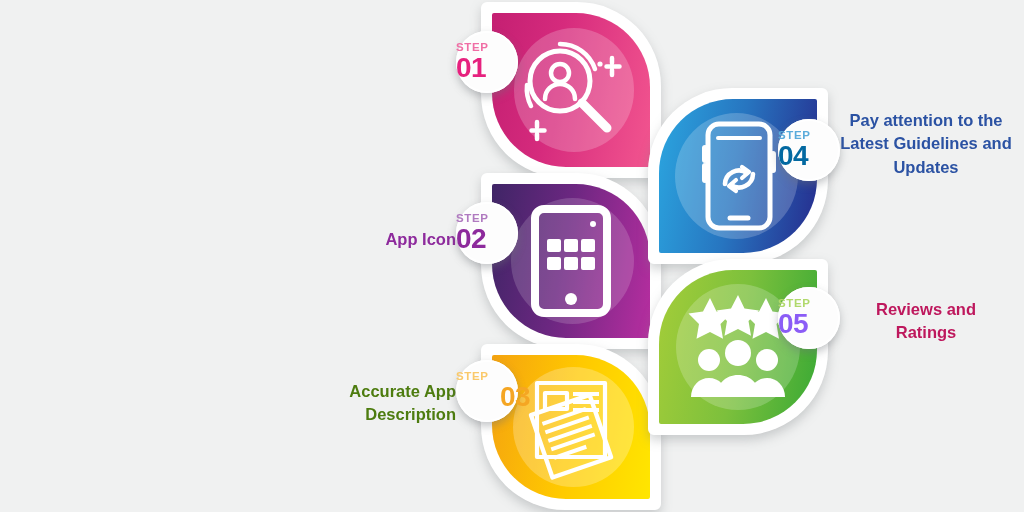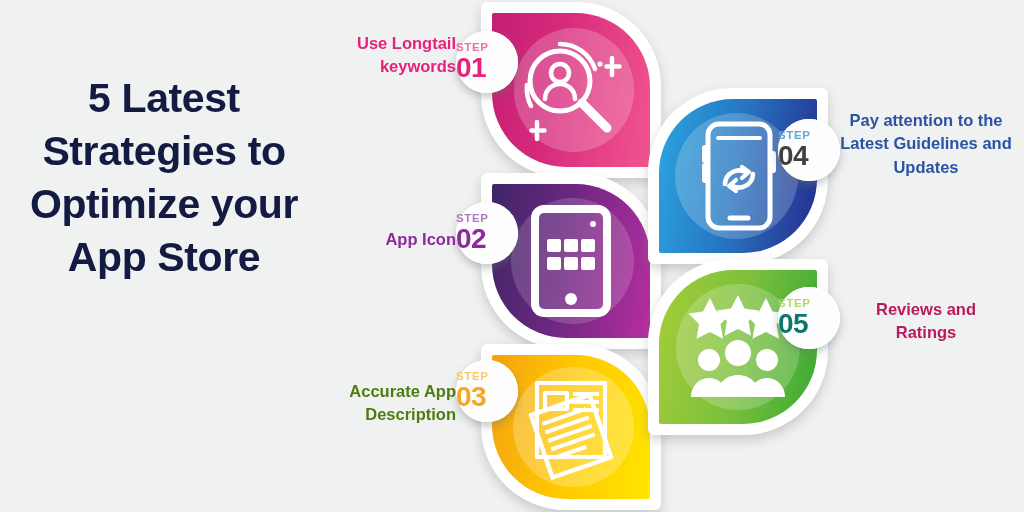--- a/index.html
+++ b/index.html
@@ -93,21 +93,20 @@
     line-height:1.42;
   }
   .cap-left  { text-align:right; }
   .cap-right { text-align:left; }
 </style>
 </head>
 <body style="background: rgb(240, 241, 241);">
 
 <div id="canvas">
 
-  <div id="headline">5 Latest Strategies to Optimize your App Store</div>
 
   <div class="petal orient-left" style="left:481px; top:2px; width:180px; height:176px;">
     <div class="petal-plate"></div>
     <div class="petal-fill" style="background:linear-gradient(100deg,#c41f72 0%,#d62b7d 40%,#f2558f 100%);">
       <div class="petal-halo" style="left:14%; top:10%; width:76%; height:80%;"></div>
       <div class="petal-icon">
         <svg width="112" height="108" viewBox="0 0 112 108" fill="none" stroke="#ffffff" stroke-width="5" stroke-linecap="round">
           <circle cx="45" cy="45" r="30"></circle>
           <path d="M45 8a37 37 0 0 1 35 25" stroke-width="4.5"></path>
           <path d="M16 70a37 37 0 0 1-4-21" stroke-width="4.5"></path>
@@ -118,21 +117,20 @@
           <path d="M97 22v5M97 34v5M91.5 30.5h5M99.5 30.5h5" stroke-width="4.5"></path>
           <path d="M22 86v5M22 98v5M16.5 94.5h5M24.5 94.5h5" stroke-width="4.5"></path>
         </svg>
       </div>
     </div>
   </div>
   <div class="badge" style="left:456px; top:31px;">
     <span class="badge-word" style="color:#f06ea5;">STEP</span>
     <span class="badge-num" style="color:#e6217e;">01</span>
   </div>
-  <div class="caption cap-left" style="left:318px; top:32px; width:138px; color:#e6217e;">Use Longtail keywords</div>
 
   <div class="petal orient-left" style="left:481px; top:173px; width:180px; height:176px;">
     <div class="petal-plate"></div>
     <div class="petal-fill" style="background:linear-gradient(100deg,#3f2566 0%,#6c2781 45%,#b72ea0 100%);">
       <div class="petal-halo" style="left:12%; top:9%; width:78%; height:82%; background:rgba(255,255,255,.16);"></div>
       <div class="petal-icon">
         <svg width="92" height="112" viewBox="0 0 92 112">
           <rect x="10" y="4" width="72" height="104" rx="9" ry="9" fill="none" stroke="#ffffff" stroke-width="8"></rect>
           <circle cx="68" cy="19" r="3" fill="#ffffff"></circle>
           <circle cx="46" cy="94" r="6" fill="#ffffff"></circle>
@@ -166,21 +164,21 @@
           <g transform="rotate(-19 56 60)">
             <path d="M24 30h62v66H24z" fill="none" stroke="#ffffff" stroke-width="4.4"></path>
             <path d="M32 42h46M32 51h46M32 60h46M32 69h46M32 78h34" stroke-width="4"></path>
           </g>
         </svg>
       </div>
     </div>
   </div>
   <div class="badge" style="left:456px; top:360px;">
     <span class="badge-word" style="color:#fac96a;">STEP</span>
-    <span class="badge-num" style="color:#f5a623;">03</span>
+    <span class="badge-num" style="color:#f5a623;margin-left:44px;">03</span>
   </div>
   <div class="caption cap-left" style="left:300px; top:380px; width:156px; color:#4d7c0f;">Accurate App Description</div>
 
   <div class="petal orient-right" style="left:648px; top:88px; width:180px; height:176px;">
     <div class="petal-plate"></div>
     <div class="petal-fill" style="background:linear-gradient(100deg,#2ba6e0 0%,#2775c0 48%,#262a8c 100%);">
       <div class="petal-halo" style="left:10%; top:9%; width:78%; height:82%;"></div>
       <div class="petal-icon">
         <svg width="92" height="112" viewBox="0 0 92 112" fill="none" stroke="#ffffff" stroke-width="4.6" stroke-linecap="round">
           <rect x="16" y="4" width="62" height="104" rx="11" ry="11" stroke-width="5"></rect>
@@ -190,21 +188,21 @@
           <path d="M33 64a14 14 0 0 1 22-11" stroke-width="4.6"></path>
           <path d="M61 54a14 14 0 0 1-22 11" stroke-width="4.6"></path>
           <path d="M50 47l7 5-7 6" stroke-width="4.2" stroke-linejoin="round"></path>
           <path d="M44 71l-7-5 7-6" stroke-width="4.2" stroke-linejoin="round"></path>
         </svg>
       </div>
     </div>
   </div>
   <div class="badge" style="left:778px; top:119px;">
     <span class="badge-word" style="color:#5aabdb;">STEP</span>
-    <span class="badge-num" style="color:#404040;">04</span>
+    <span class="badge-num" style="color:#0369a1;">04</span>
   </div>
   <div class="caption cap-right" style="left:830px; top:109px; width:192px; color:#2b52a3; text-align:center;">Pay attention to the Latest Guidelines and Updates</div>
 
   <div class="petal orient-right" style="left:648px; top:259px; width:180px; height:176px;">
     <div class="petal-plate"></div>
     <div class="petal-fill" style="background:linear-gradient(100deg,#a4cd39 0%,#7cc03c 50%,#39a935 100%);">
       <div class="petal-halo" style="left:11%; top:9%; width:78%; height:82%;"></div>
       <div class="petal-icon">
         <svg width="112" height="106" viewBox="0 0 112 106" fill="#ffffff">
           <path d="M28 4l6.5 13.6 14.5 2-10.5 10.4 2.5 14.8L28 37.9 14.5 44.8 17 30 6.5 19.6l14.5-2z"></path>
@@ -215,17 +213,17 @@
           <circle cx="85" cy="66" r="11"></circle>
           <path d="M67 103c0-11 8-19 18-19s18 8 18 19z"></path>
           <circle cx="56" cy="59" r="13"></circle>
           <path d="M34 103c0-13 10-22 22-22s22 9 22 22z"></path>
         </svg>
       </div>
     </div>
   </div>
   <div class="badge" style="left:778px; top:287px;">
     <span class="badge-word" style="color:#b0d96b;">STEP</span>
-    <span class="badge-num" style="color:#0f766e;">05</span>
+    <span class="badge-num" style="color:#8b5cf6;">05</span>
   </div>
   <div class="caption cap-right" style="left:846px; top:298px; width:160px; color:#be185d; text-align:center;">Reviews and Ratings</div>
 
 </div>
 
 </body></html>

